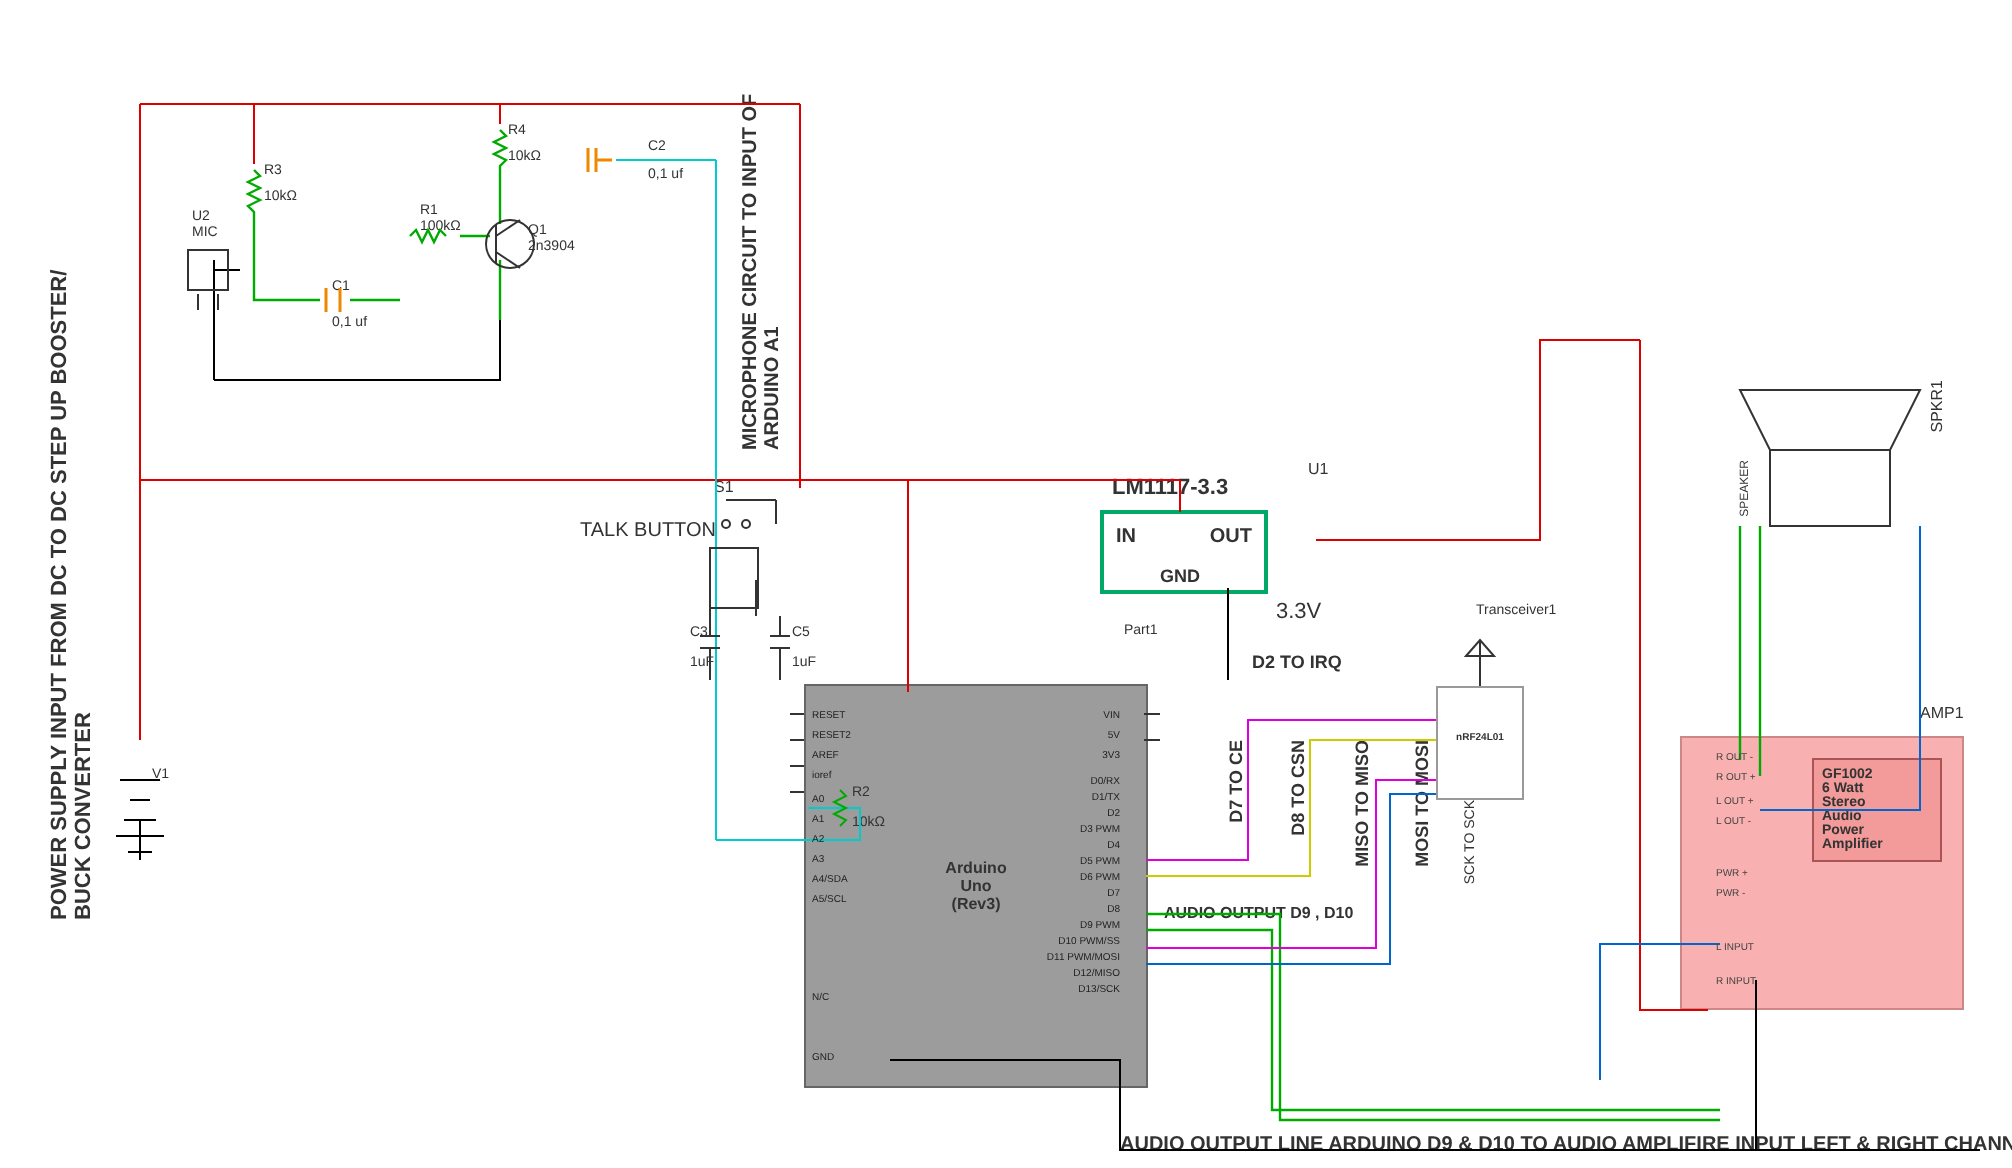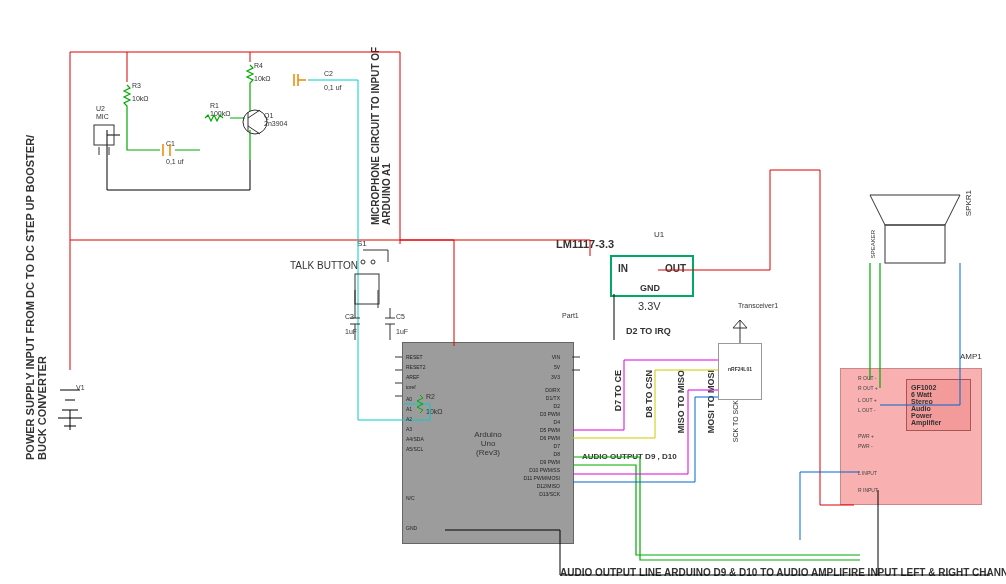--- a/index.html
+++ b/index.html
@@ -27,26 +27,26 @@
     <div style="white-space:pre-line;font-weight:bold">6 Watt
 Stereo
 Audio
 Power
 Amplifier</div>
   </div>
 </div>
 <div class="lbl" style="left:960px;top:352px;font-size:8px">AMP1</div>
 
 <div class="arduino" style="left:402px;top:342px;width:170px;height:200px">
-  <div style="position:absolute;left:50%;top:50%;transform:translate(-50%,-50%);text-align:center;font-size:8px;white-space:pre-line;font-weight:normal">Arduino
+  <div style="position:absolute;left:50%;top:50%;transform:translate(-50%,-50%);text-align:center;font-size:8px;white-space:pre-line;font-weight:bold">Arduino
 Uno
 (Rev3)</div>
 </div>
 
-<div class="reg" style="left:610px;top:255px;width:80px;height:38px">
+<div class="reg" style="left:550px;top:255px;width:80px;height:38px">
   <span class="lbl" style="left:6px;top:6px;font-weight:bold;font-size:10px">IN</span>
   <span class="lbl" style="right:6px;top:6px;font-weight:bold;font-size:10px;left:auto">OUT</span>
   <span class="lbl" style="left:28px;bottom:2px;font-weight:bold;font-size:9px">GND</span>
 </div>
 <div class="lbl" style="left:556px;top:238px;font-weight:bold;font-size:11px">LM1117-3.3</div>
 <div class="lbl" style="left:638px;top:300px;font-size:11px">3.3V</div>
 <div class="lbl" style="left:654px;top:230px;font-size:8px">U1</div>
 <div class="lbl" style="left:562px;top:312px;font-size:7px">Part1</div>
 
 <div class="trans" style="left:718px;top:343px;width:42px;height:55px">

